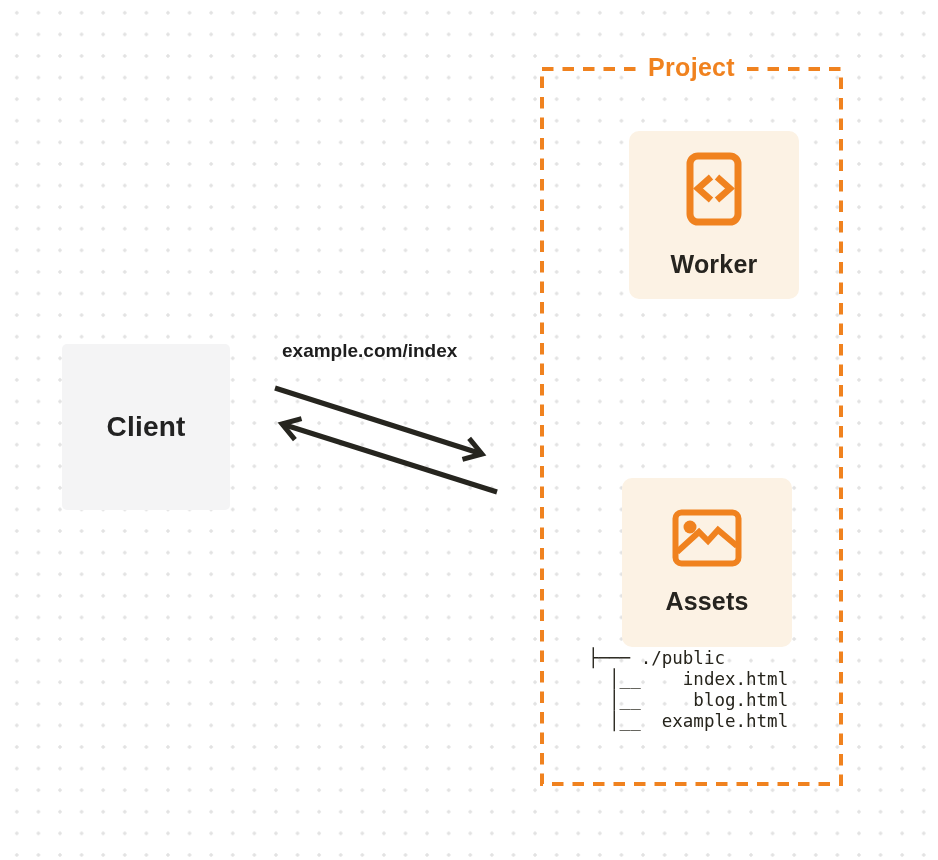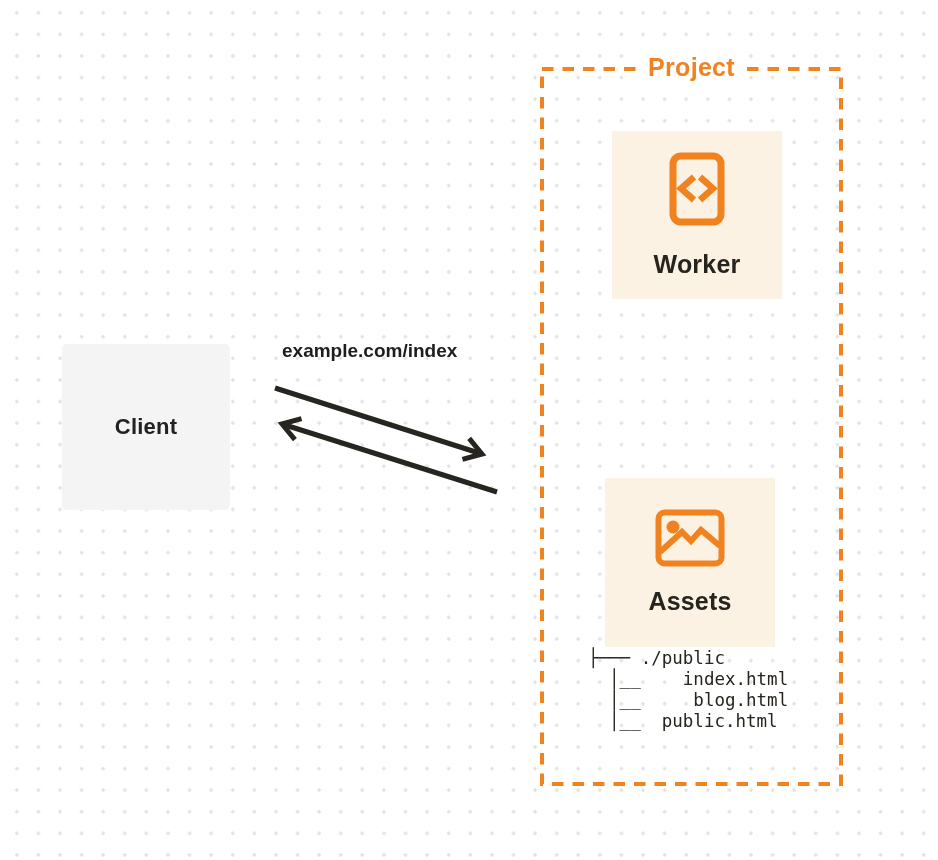--- a/index.html
+++ b/index.html
@@ -13,43 +13,43 @@
     font-family:"Liberation Sans",sans-serif;
     overflow:hidden;
   }
   
   .client-box{
     position:absolute;left:62px;top:344px;width:168px;height:166px;
     background:#F4F4F5;border-radius:5px;
     display:flex;align-items:center;justify-content:center;
   }
   .client-label{
-    font-size:22px;font-weight:700;color:#222222;letter-spacing:.2px;
+    font-size:28px;font-weight:700;color:#222222;letter-spacing:.2px;
   }
   
   .request-url{
     position:absolute;left:282px;top:340px;
     font-size:19px;font-weight:700;color:#1D1D1D;
   }
   
   .arrows{position:absolute;left:0;top:0;pointer-events:none;}
   
   .project-box{position:absolute;left:540px;top:67px;width:303px;height:719px;}
   .project-border{position:absolute;left:0;top:0;overflow:visible;}
   .project-label{
     position:absolute;top:0;left:50%;transform:translate(-50%,-50%);
     background:#FFFFFF;padding:0 10px;
     font-size:25px;font-weight:700;color:#F0821F;letter-spacing:.3px;
     white-space:nowrap;
     text-align:center;
   }
   
   .card{
-    position:absolute;background:#FCF2E4;border-radius:1px;
-    display:flex;flex-direction:column;align-items:center;justify-content:center;
+    position:absolute;background:#FCF2E4;border-radius:10px;
+    display:flex;flex-direction:column;align-items:center;justify-content:center;margin-left:17px;
   }
   .card-worker{left:72px;top:64px;width:170px;height:168px;gap:20px;}
   .card-assets{left:65px;top:411px;width:170px;height:169px;gap:16px;}
   .card-label{font-size:25px;font-weight:700;color:#26241F;letter-spacing:.2px;}
   
   .file-tree{
     position:absolute;left:48px;top:581px;margin:0;
     font-family:"DejaVu Sans Mono",monospace;
     font-size:17.5px;line-height:21px;color:#26241C;
     white-space:pre;
@@ -100,16 +100,16 @@
           <circle cx="18" cy="18" r="6.5" fill="#F0821F"></circle>
           <path d="M5,43 L27,23 L36,32 L46,21 L65,37" fill="none" stroke="#F0821F" stroke-width="6" stroke-linejoin="miter"></path>
         </svg>
       </span>
       <span class="card-label">Assets</span>
     </div>
 
     <pre class="file-tree">├─── ./public
   │__    index.html
   │__     blog.html
-  │__  public.html</pre>
+  │__  example.html</pre>
   </div>
 
 </div>
 
 </body></html>

